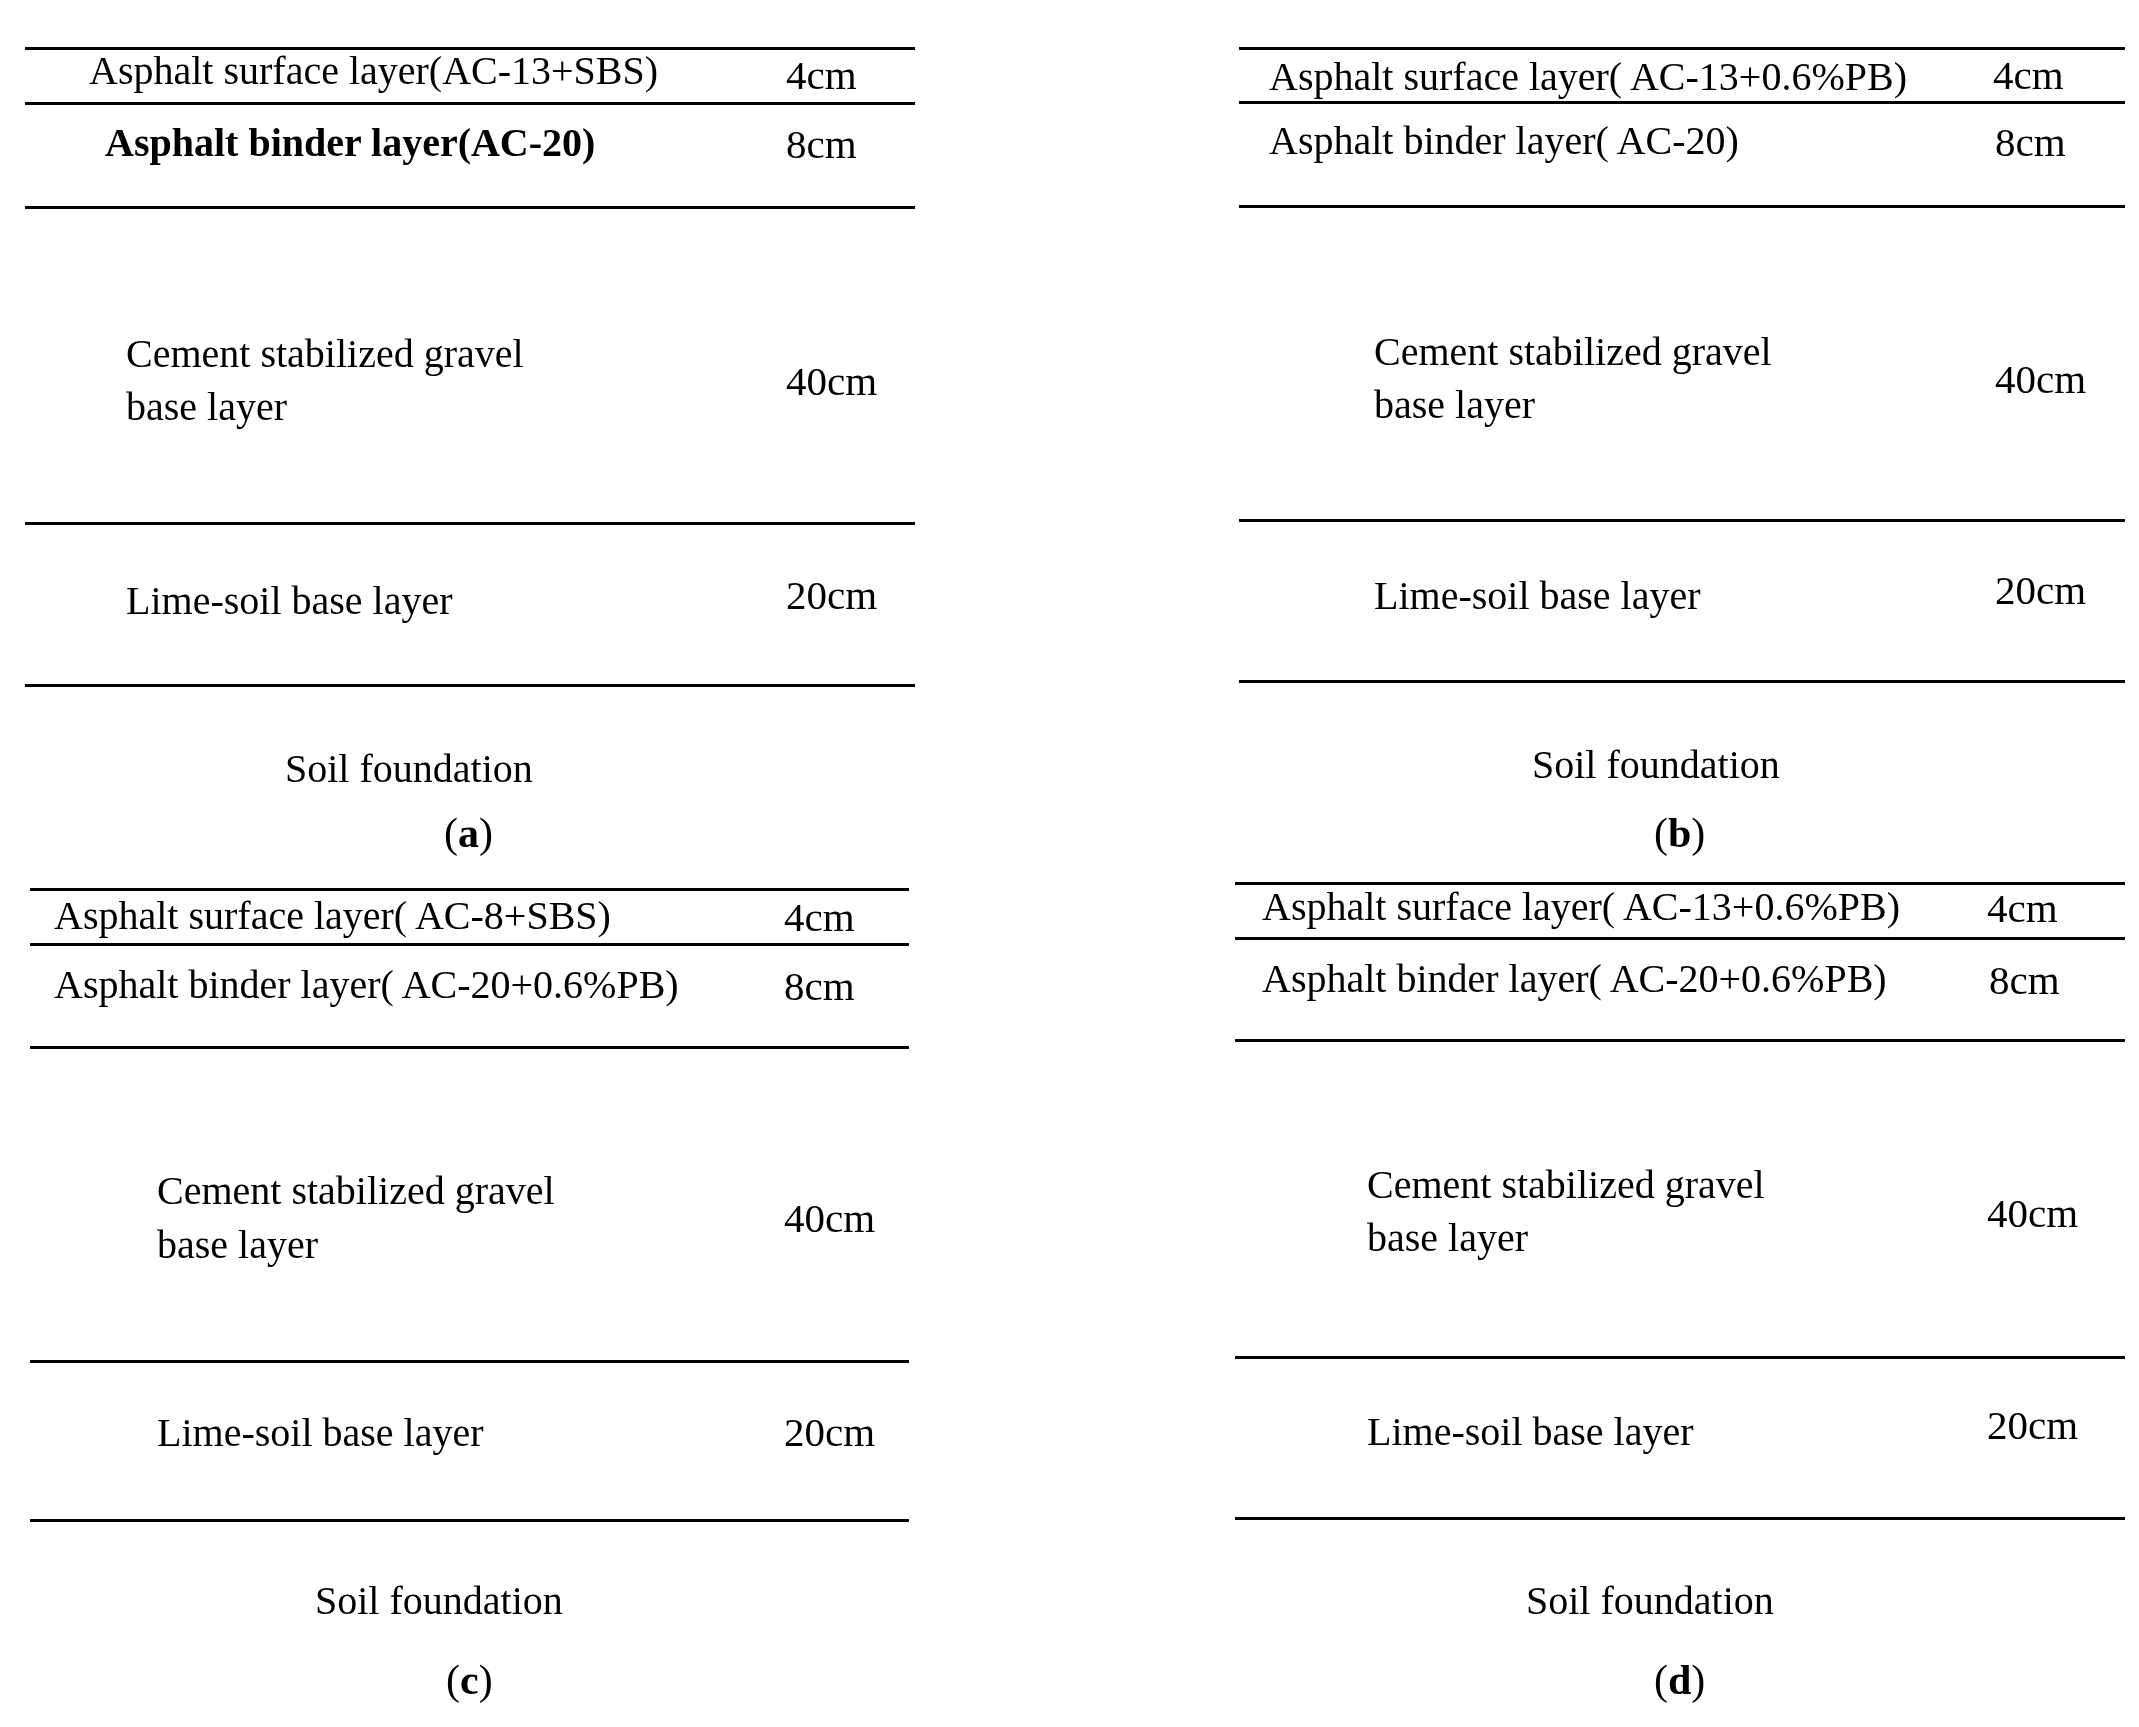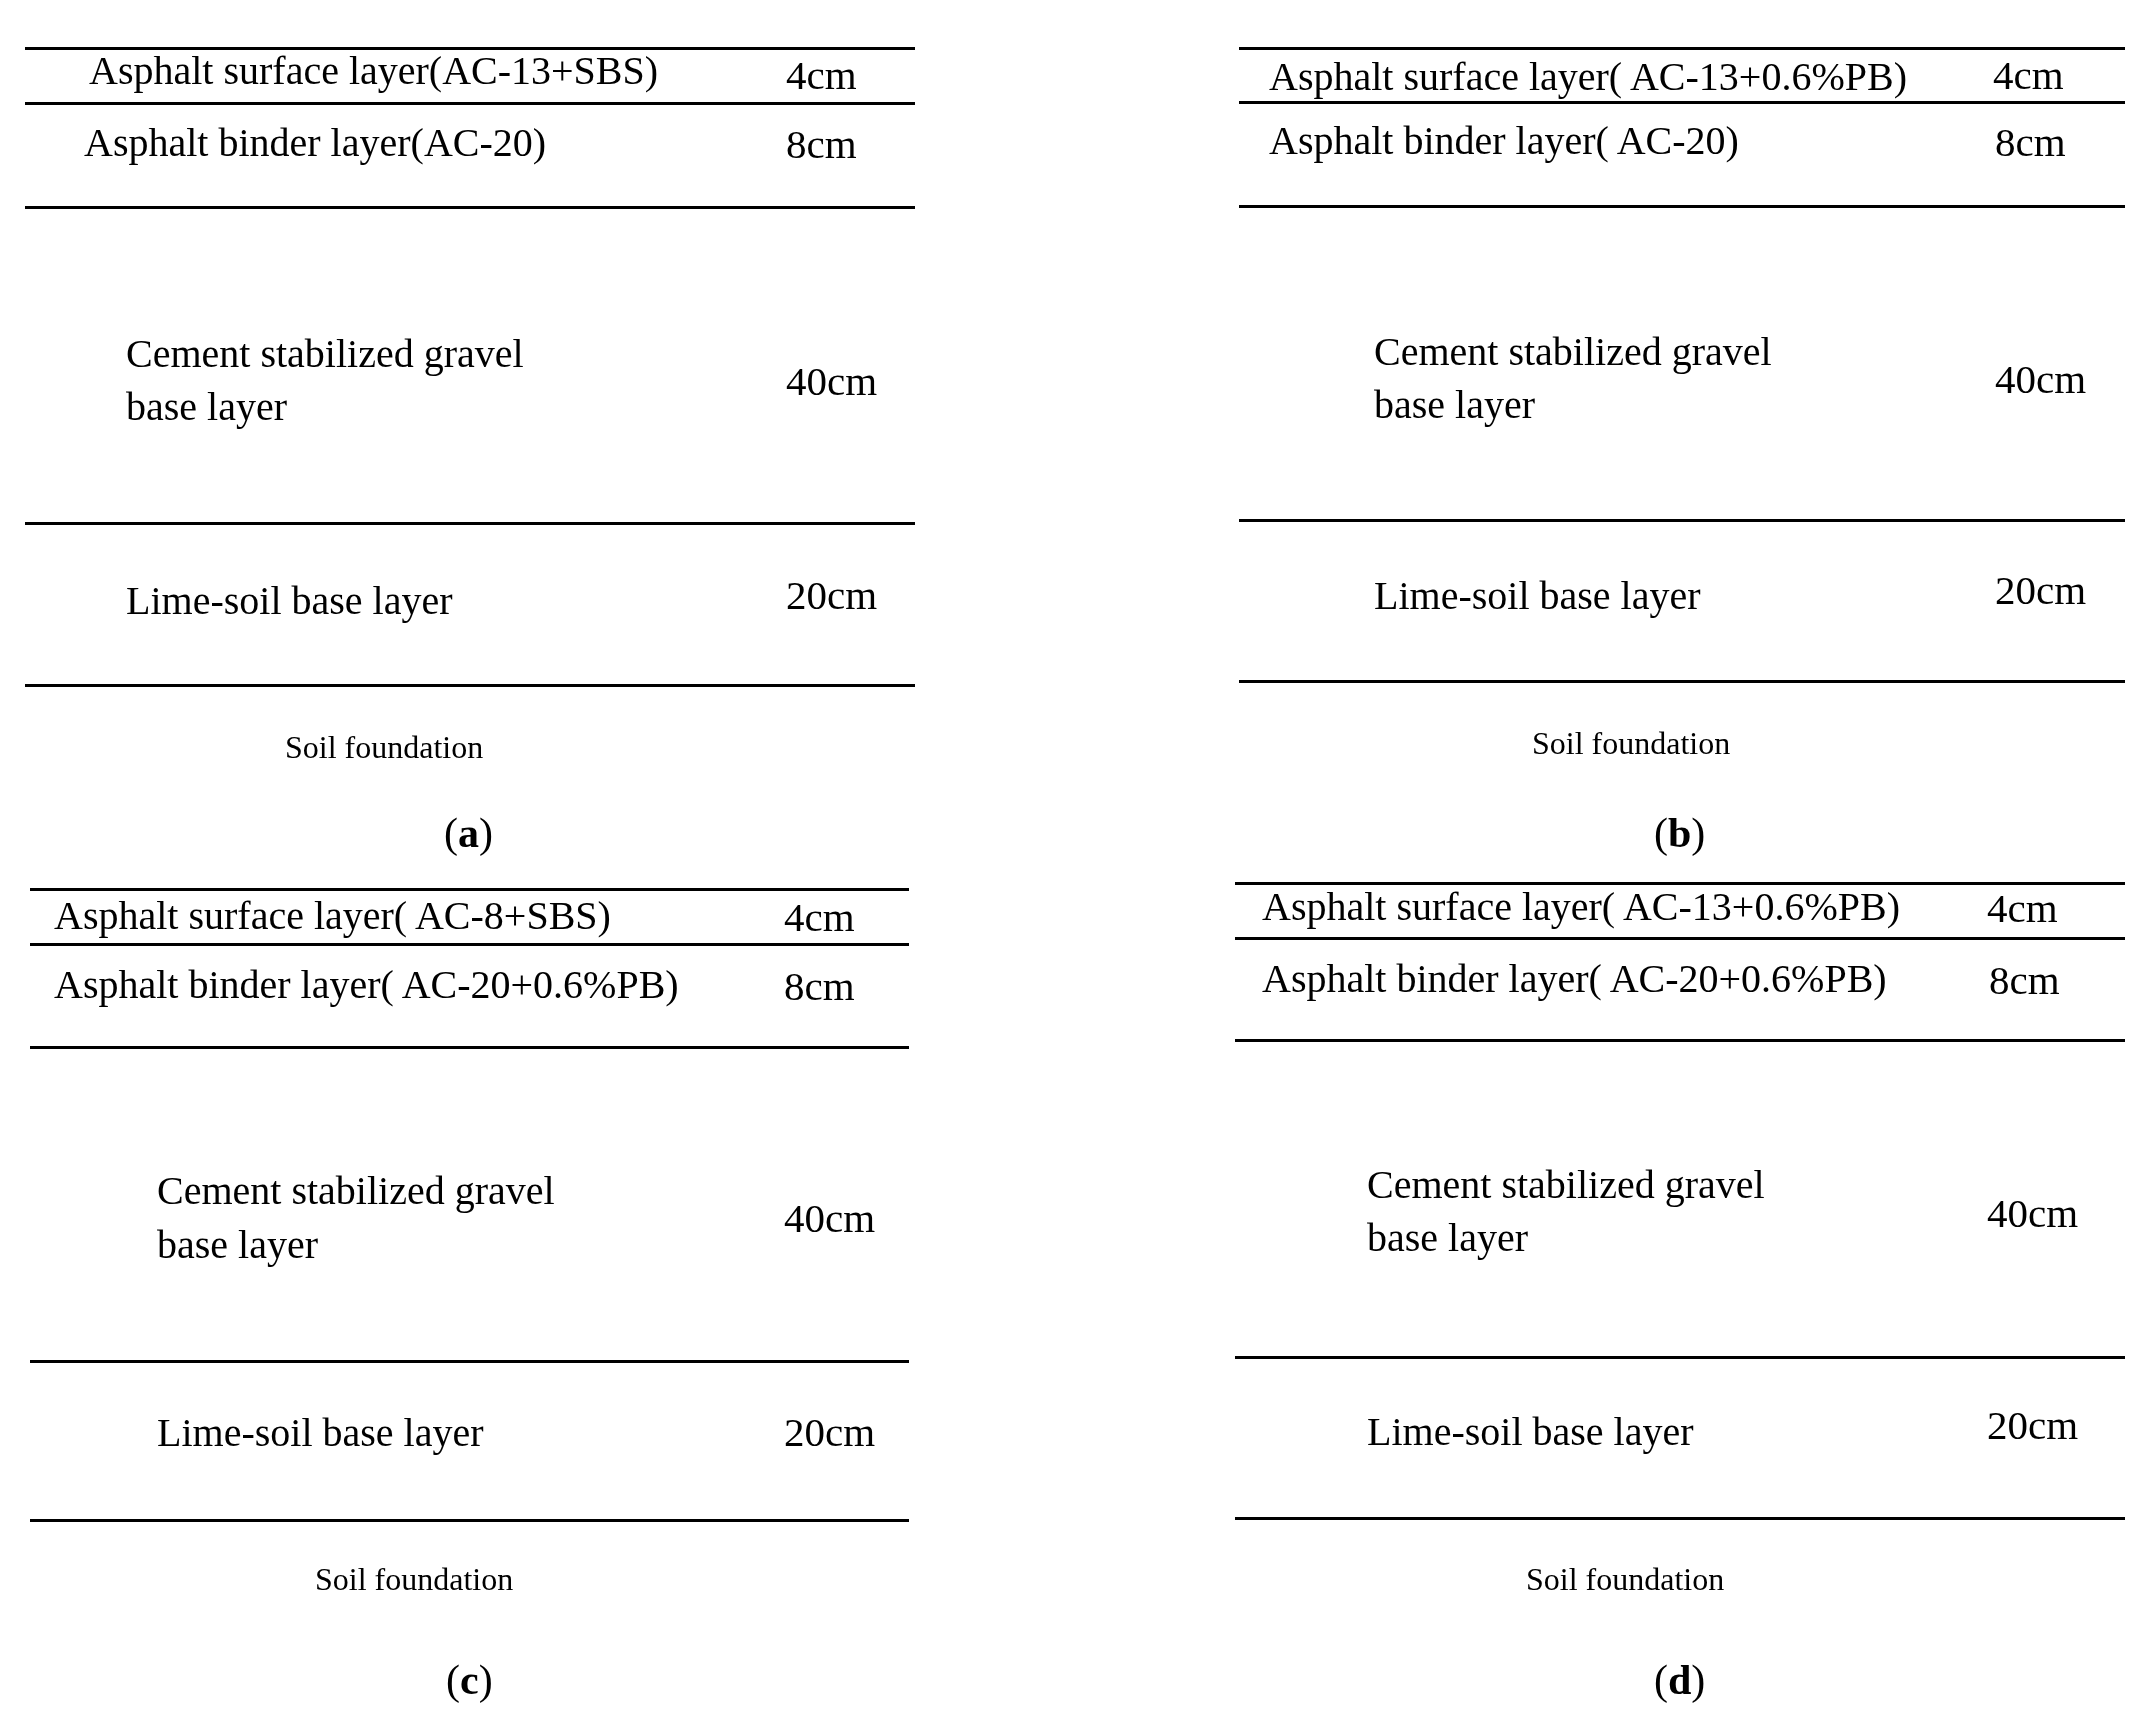--- a/index.html
+++ b/index.html
@@ -2,38 +2,38 @@
 <html style="font-size:9px"><head>
 <meta charset="utf-8">
 <style>
   html, body { margin: 0; padding: 0; background: #ffffff; }
   body { width: 2140px; height: 1728px; position: relative; overflow: hidden;
          font-family: "Liberation Serif", "DejaVu Serif", serif; color: #000; }
   .panel { position: absolute; }
   .hline { position: absolute; height: 2.8px; background: #000; }
   .txt { position: absolute; font-size: 40px; line-height: 1.15; white-space: nowrap; }
   .thick { position: absolute; font-size: 41px; white-space: nowrap; }
-  .found { position: absolute; font-size: 32px; white-space: nowrap; }
+  .found { position: absolute; font-size: 40px; white-space: nowrap; margin-top: 16px; }
   .cap { position: absolute; font-size: 42px; white-space: nowrap; }
   .cap b { font-weight: bold; }
 </style>
 </head>
 <body>
 
 <div class="panel">
   <div class="hline" style="left:24.5px; top:47px; width:890px;"></div>
   <div class="hline" style="left:24.5px; top:102px; width:890px;"></div>
   <div class="hline" style="left:24.5px; top:206px; width:890px;"></div>
   <div class="hline" style="left:24.5px; top:522px; width:890px;"></div>
   <div class="hline" style="left:24.5px; top:684px; width:890px;"></div>
 
   <div class="txt" style="left:89px; top:48px;">Asphalt surface layer(AC-13+SBS)</div>
   <div class="thick" style="left:786px; top:51px;">4cm</div>
 
-  <div class="txt" style="left:84px; top:120px;">Asphalt binder layer(AC-20)</div>
+  <div class="txt" style="left:105px; top:120px;font-weight:bold;">Asphalt binder layer(AC-20)</div>
   <div class="thick" style="left:786px; top:120px;">8cm</div>
 
   <div class="txt" style="left:126px; top:331px;">Cement stabilized gravel</div>
   <div class="txt" style="left:126px; top:384px;">base layer</div>
   <div class="thick" style="left:786px; top:357px;">40cm</div>
 
   <div class="txt" style="left:126px; top:578px;">Lime-soil base layer</div>
   <div class="thick" style="left:786px; top:571px;">20cm</div>
 
   <div class="found" style="left:285px; top:729px;">Soil foundation</div>

